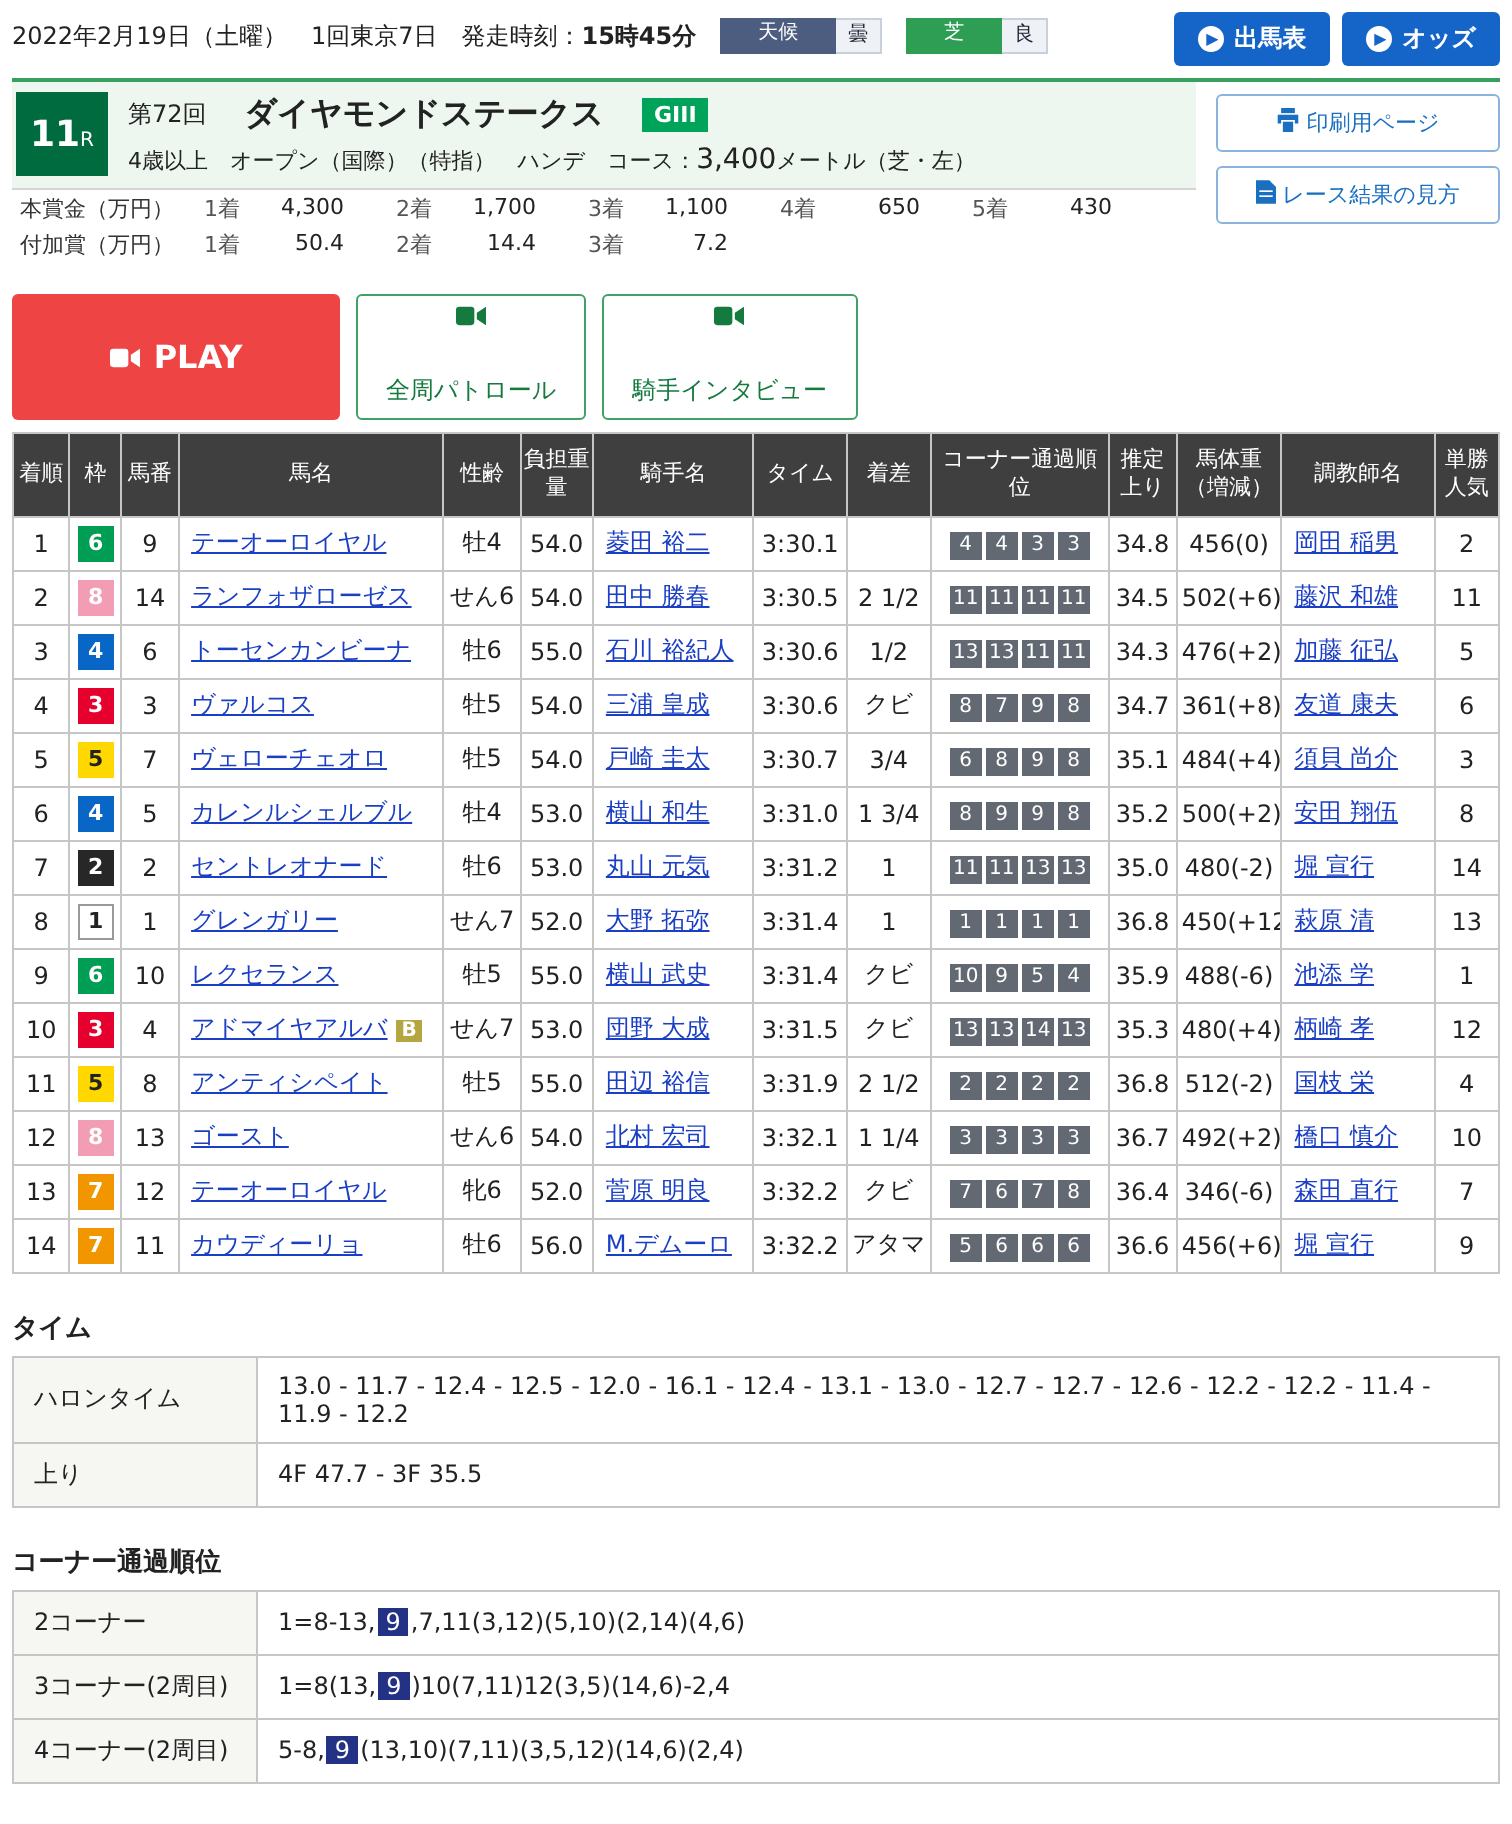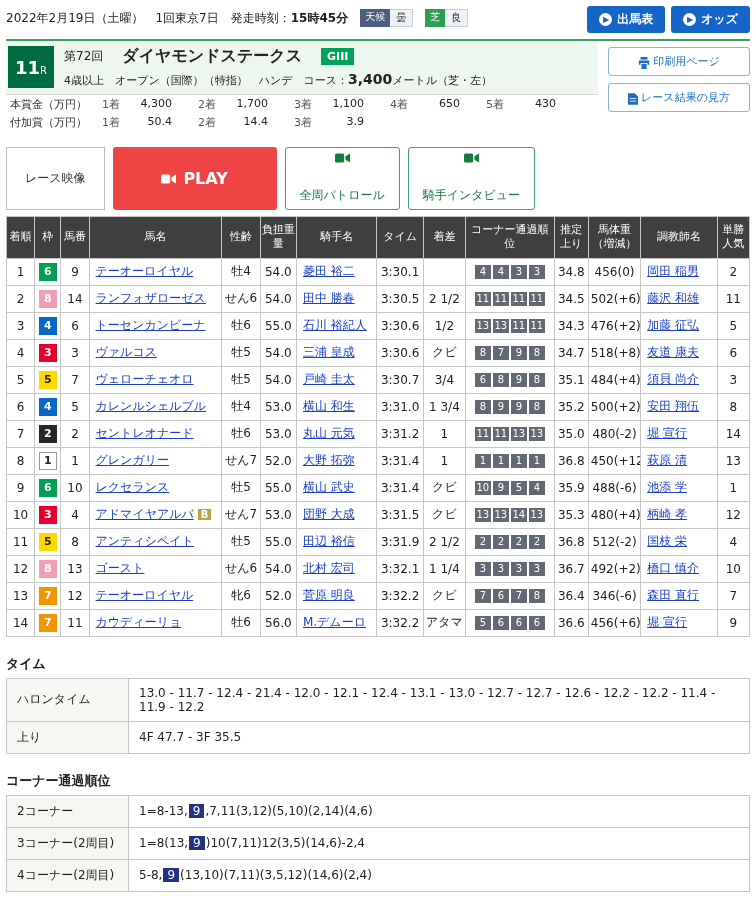--- a/index.html
+++ b/index.html
@@ -10,21 +10,21 @@
     color: #222;
     font-size: 12px;
   }
   .page { width: 756px; padding: 4px 6px 14px; }
 
   
   .topbar { display:flex; justify-content:space-between; align-items:flex-start; padding:2px 0 6px;gap:24px; }
   .topbar-left { display:flex; align-items:center; gap:12px; font-size:12px; padding-top:3px; }
   .start b { font-weight:bold; }
   .tag { display:inline-flex; font-size:10px; line-height:1; }
-  .tag .lab { background:#4d5d80; color:#fff; padding:3px 5px; }
+  .tag .lab { background:#4d5d80; color:#fff; padding:3px 19px; }
   .tag .val { background:#eef1f6; color:#223; padding:3px 6px; border:1px solid #c9cfdb; border-left:none; }
   .tag.turf .lab { background:#2f9e55; }
   .topbar-right { display:flex; gap:6px; }
   .blue-btn { display:inline-flex; align-items:center; gap:5px; background:#1565c8; color:#fff;
     border:none; border-radius:3px; padding:5px 12px; font-size:12px; font-weight:bold; cursor:pointer;
     font-family:inherit; }
   .circ { width:13px; height:13px; background:#fff; color:#1565c8; border-radius:50%;
     font-size:8px; display:inline-flex; align-items:center; justify-content:center; padding-left:1px; }
 
   
@@ -33,29 +33,29 @@
   .race-head { display:flex; align-items:center; background:#edf6ef; padding:5px 0 6px 2px; }
   .race-no { width:46px; height:42px; background:#006b3f; color:#fff; display:flex;
     align-items:center; justify-content:center; margin-right:10px; flex:none; }
   .race-no .no { font-size:18px; font-weight:bold; }
   .race-no .r { font-size:10px; margin-top:6px; }
   .line1 { display:flex; align-items:center; gap:19px; }
   .edition { font-size:12px; }
   .rname { font-size:16px; font-weight:bold; }
   .grade { background:#00a35a; color:#fff; font-size:11px; font-weight:bold; padding:2px 6px; }
   .line2 { font-size:11px; margin-top:4px; color:#222; }
-  .line2 .dist { font-size:14px; font-weight:bold; }
+  .line2 .dist { font-size:14px; font-weight:normal; }
   .prize-rows { border-top:1px solid #d4d4d4; padding:2px 0 4px 4px; font-size:11px; }
   .prize-row { display:flex; align-items:center; margin-bottom:3px; }
   .prize-label { width:92px; color:#333; }
   .prize-pair { display:inline-flex; width:96px; }
   .prize-pair .rk { color:#555; width:32px; }
   .prize-pair .vl { width:52px; text-align:right; padding-right:14px; }
   .race-side { width:142px; display:flex; flex-direction:column; gap:7px; padding-top:6px; flex:none; }
-  .side-btn { display:inline-flex; align-items:flex-end; justify-content:center; gap:3px;
+  .side-btn { display:inline-flex; align-items:flex-start; justify-content:center; gap:3px;
     border:1px solid #8ab4dd; color:#1a6fc0; background:#fff; border-radius:3px;
     padding:6px 6px; font-size:11px; cursor:pointer; font-family:inherit; }
   .side-btn svg { fill:#1a6fc0; flex:none; }
 
   
   .video-row { display:flex; align-items:stretch; gap:8px; margin:10px 0 6px; }
   .video-label { border:1px solid #bbb; background:#fff; padding:5px 18px; font-size:12px;
     display:flex; align-items:center; color:#333; }
   .play-btn { background:#ef4444; color:#fff; border:none; border-radius:3px; width:164px;
     display:inline-flex; align-items:center; justify-content:center; gap:7px; font-weight:bold;
@@ -169,21 +169,21 @@
         <div class="prize-row">
           <span class="prize-label">付加賞（万円）</span>
           <span><span class="prize-pair">
                 <span class="rk">1着</span>
                 <span class="vl">50.4</span>
               </span><span class="prize-pair">
                 <span class="rk">2着</span>
                 <span class="vl">14.4</span>
               </span><span class="prize-pair">
                 <span class="rk">3着</span>
-                <span class="vl">3.9</span>
+                <span class="vl">7.2</span>
               </span></span>
         </div>
       </div>
     </div>
     <div class="race-side">
       <button class="side-btn">
         <svg viewBox="0 0 14 14" width="12" height="12" aria-hidden="true">
             <path d="M3 0h8v3H3z"></path>
             <path d="M1 4h12v5h-2V7H3v2H1z"></path>
             <path d="M4 8h6v6H4z"></path>
@@ -195,21 +195,20 @@
             <path d="M0 0h8l4 4v10H0z"></path>
             <rect x="2" y="6" width="8" height="1" fill="#fff"></rect>
             <rect x="2" y="9" width="8" height="1" fill="#fff"></rect>
           </svg>
         <span>レース結果の見方</span>
       </button>
     </div>
   </section>
 
   <section class="video-row">
-    <div class="video-label">レース映像</div>
     <button class="play-btn">
       <svg class="cam" viewBox="0 0 18 12" width="15" height="10" aria-hidden="true">
           <rect x="0" y="0.5" width="11" height="11" rx="2"></rect>
           <path d="M12.5 4L18 .5v11L12.5 8z"></path>
         </svg>
       <span>PLAY</span>
     </button>
     <button class="green-outline-btn">
       <svg class="cam" viewBox="0 0 18 12" width="15" height="10" aria-hidden="true">
           <rect x="0" y="0.5" width="11" height="11" rx="2"></rect>
@@ -319,21 +318,21 @@
           <td><span class="waku waku-3">3</span></td>
           <td>3</td>
           <td class="left"><a class="lk">ヴァルコス</a></td>
           <td>牡5</td>
           <td>54.0</td>
           <td class="left"><a class="lk">三浦 皇成</a></td>
           <td>3:30.6</td>
           <td>クビ</td>
           <td><span class="cpos">8</span><span class="cpos">7</span><span class="cpos">9</span><span class="cpos">8</span></td>
           <td>34.7</td>
-          <td>518(+8)</td>
+          <td>361(+8)</td>
           <td class="left"><a class="lk">友道 康夫</a></td>
           <td>6</td>
         </tr>
 
         <tr>
           <td>5</td>
           <td><span class="waku waku-5">5</span></td>
           <td>7</td>
           <td class="left"><a class="lk">ヴェローチェオロ</a></td>
           <td>牡5</td>
@@ -502,21 +501,21 @@
         </tr>
       </tbody>
   </table>
 
   <section>
     <h2 class="section-title">タイム</h2>
     <table class="kv-table">
       <tbody>
         <tr>
           <th>ハロンタイム</th>
-          <td>13.0 - 11.7 - 12.4 - 21.4 - 12.0 - 12.1 - 12.4 - 13.1 - 13.0 - 12.7 - 12.7 - 12.6 - 12.2 - 12.2 - 11.4 - 11.9 - 12.2</td>
+          <td>13.0 - 11.7 - 12.4 - 12.5 - 12.0 - 16.1 - 12.4 - 13.1 - 13.0 - 12.7 - 12.7 - 12.6 - 12.2 - 12.2 - 11.4 - 11.9 - 12.2</td>
         </tr>
         <tr>
           <th>上り</th>
           <td>4F 47.7 - 3F 35.5</td>
         </tr>
       </tbody>
     </table>
   </section>
 
   <section>

